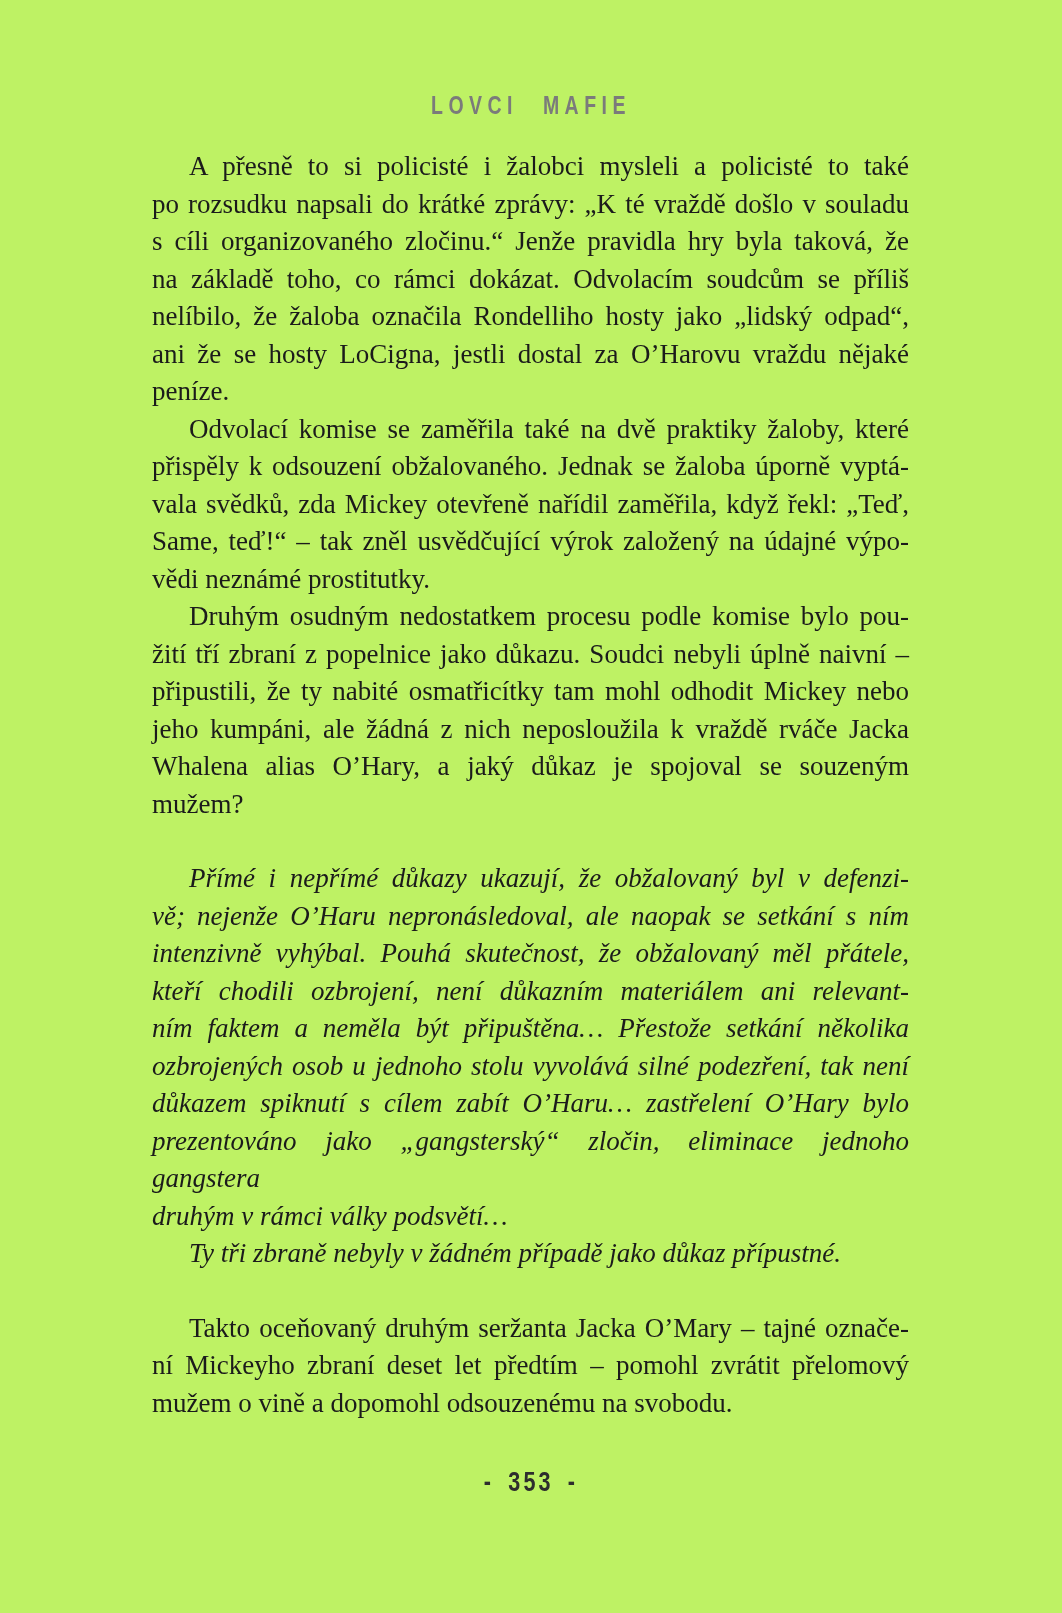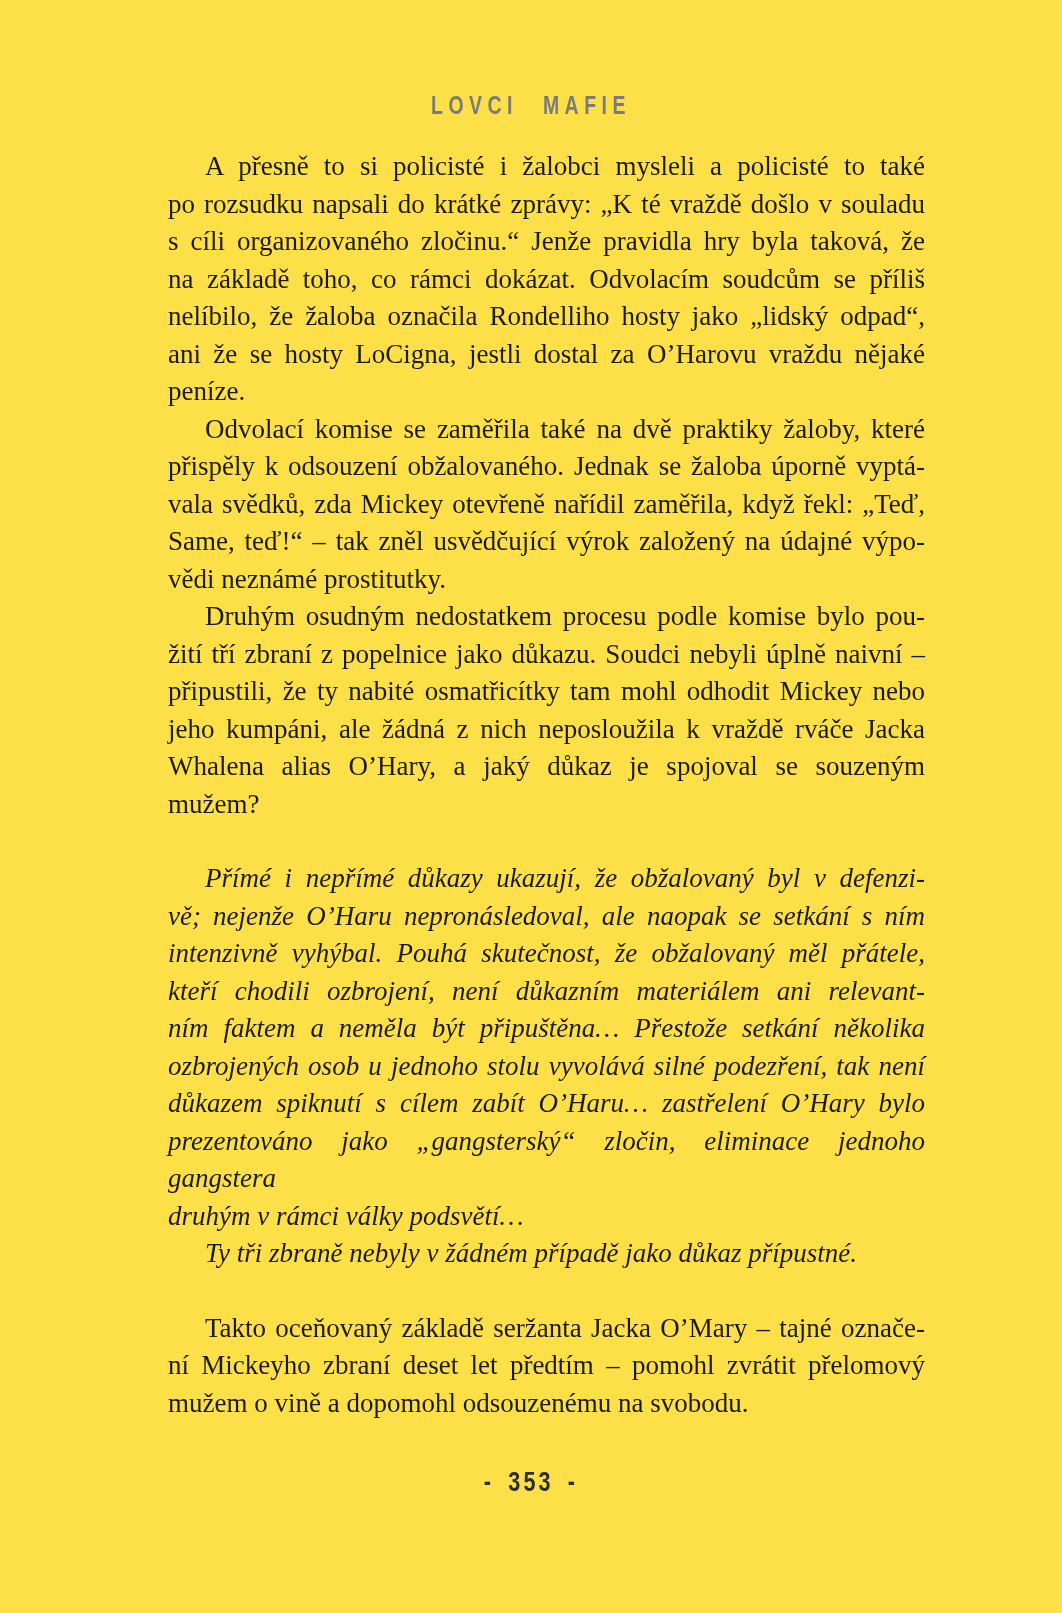--- a/index.html
+++ b/index.html
@@ -5,21 +5,21 @@
   html, body {
     margin: 0;
     padding: 0;
     background: #e9e9e9;
   }
   .page {
     position: relative;
     width: 1062px;
     height: 1613px;
     margin: 0 auto;
-    background: #fde047;
+    background: #bef264;
     overflow: hidden;
     font-family: "Liberation Serif", serif;
   }
   .running-head {
     position: absolute;
     top: 90px;
     left: 0;
     right: 0;
     text-align: center;
     font-family: "Liberation Sans", sans-serif;
@@ -32,21 +32,20 @@
     transform-origin: center top;
   }
   .text-block {
     position: absolute;
     left: 152px;
     top: 148px;
     width: 757px;
     font-size: 27px;
     line-height: 37.5px;
     color: #1b1b1b;
-    margin-left: 16px;
   }
   .paragraph { margin: 0; }
   .paragraph.italic { font-style: italic; }
   .paragraph.gap { margin-top: 37px; }
   .line {
     text-align: justify;
     text-align-last: justify;
     text-justify: inter-word;
   }
   .line.last { text-align-last: left; }
@@ -105,20 +104,20 @@
         <div class="line">ním faktem a neměla být připuštěna… Přestože setkání několika</div>
         <div class="line">ozbrojených osob u jednoho stolu vyvolává silné podezření, tak není</div>
         <div class="line">důkazem spiknutí s cílem zabít O’Haru… zastřelení O’Hary bylo</div>
         <div class="line">prezentováno jako „gangsterský“ zločin, eliminace jednoho gangstera</div>
         <div class="line last">druhým v rámci války podsvětí…</div>
       </div>
       <div class="paragraph italic">
         <div class="line indent last">Ty tři zbraně nebyly v žádném případě jako důkaz přípustné.</div>
       </div>
       <div class="paragraph normal gap">
-        <div class="line indent">Takto oceňovaný základě seržanta Jacka O’Mary – tajné označe-</div>
+        <div class="line indent">Takto oceňovaný druhým seržanta Jacka O’Mary – tajné označe-</div>
         <div class="line">ní Mickeyho zbraní deset let předtím – pomohl zvrátit přelomový</div>
         <div class="line last">mužem o vině a dopomohl odsouzenému na svobodu.</div>
       </div>
     </div>
 
   <div class="folio">- 353 -</div>
 </div>
 
 </body></html>

